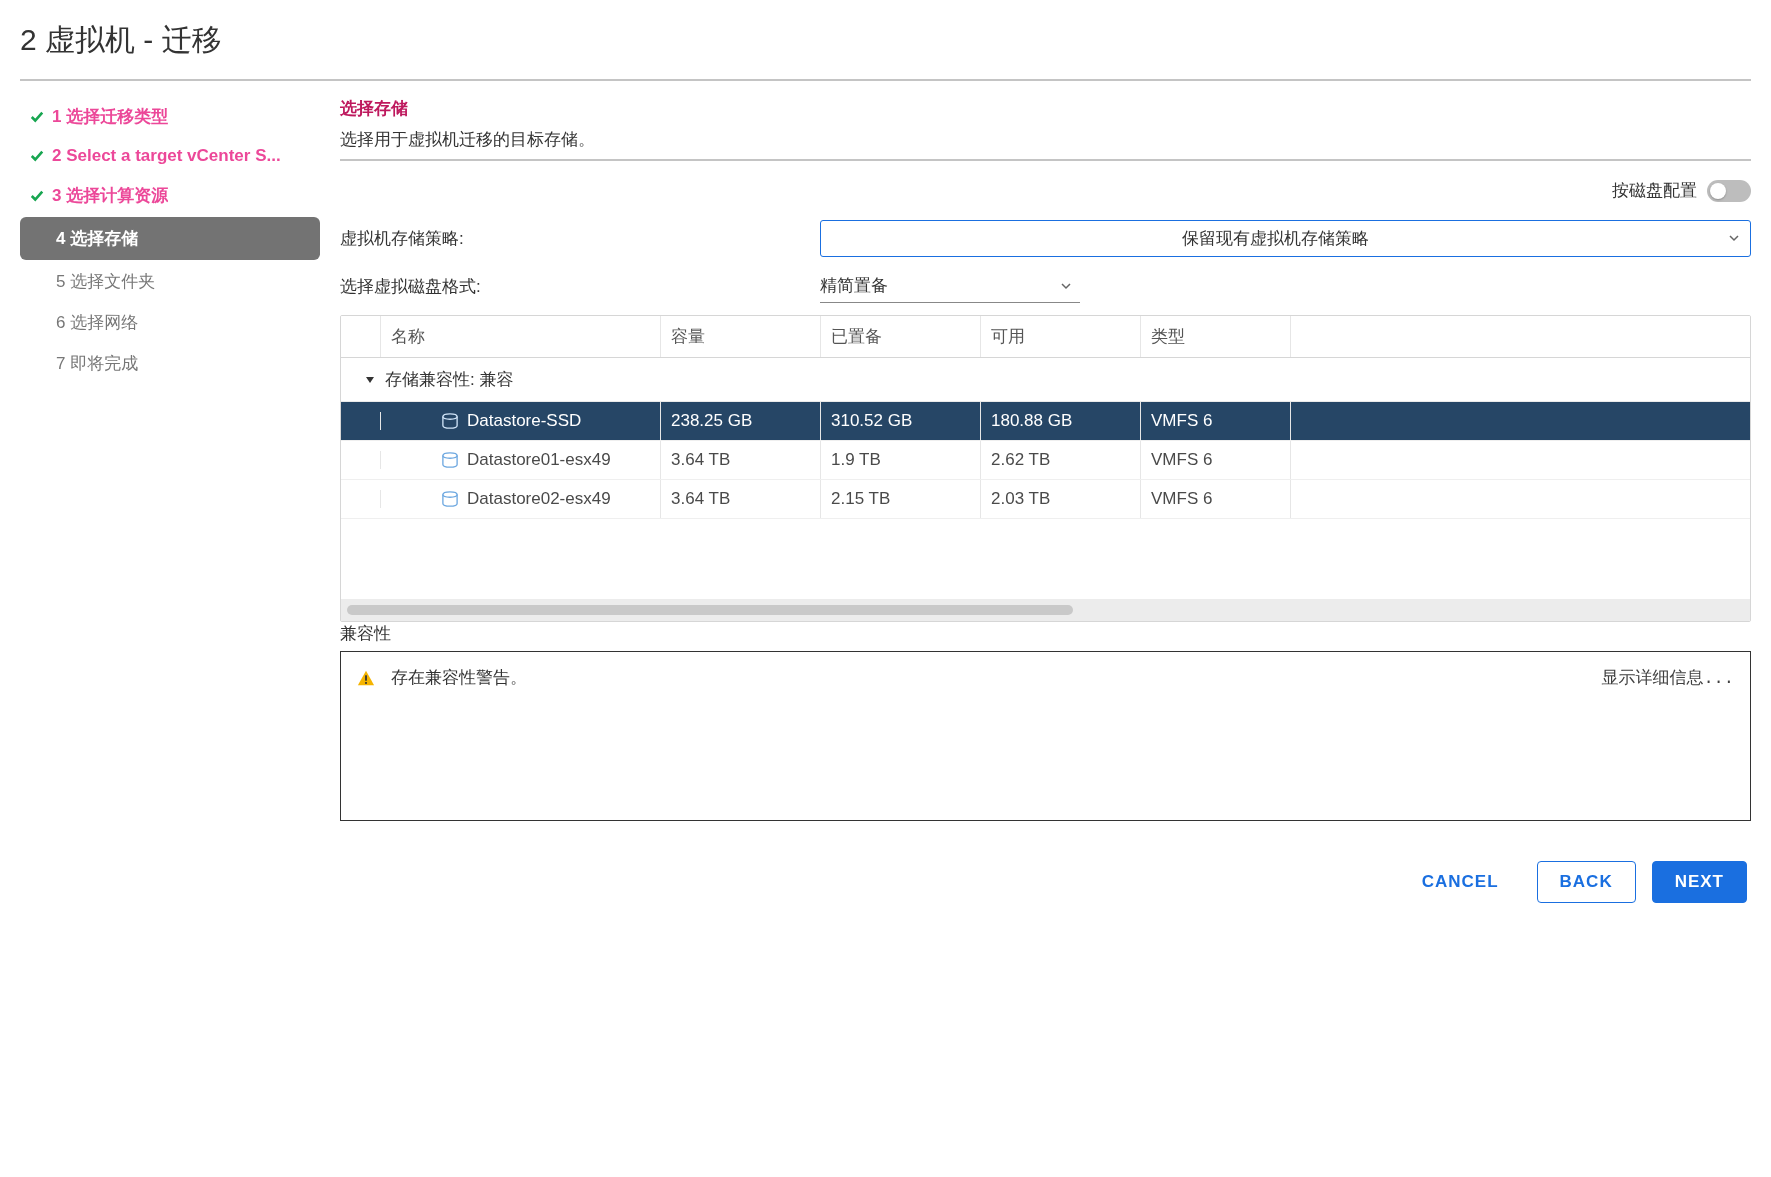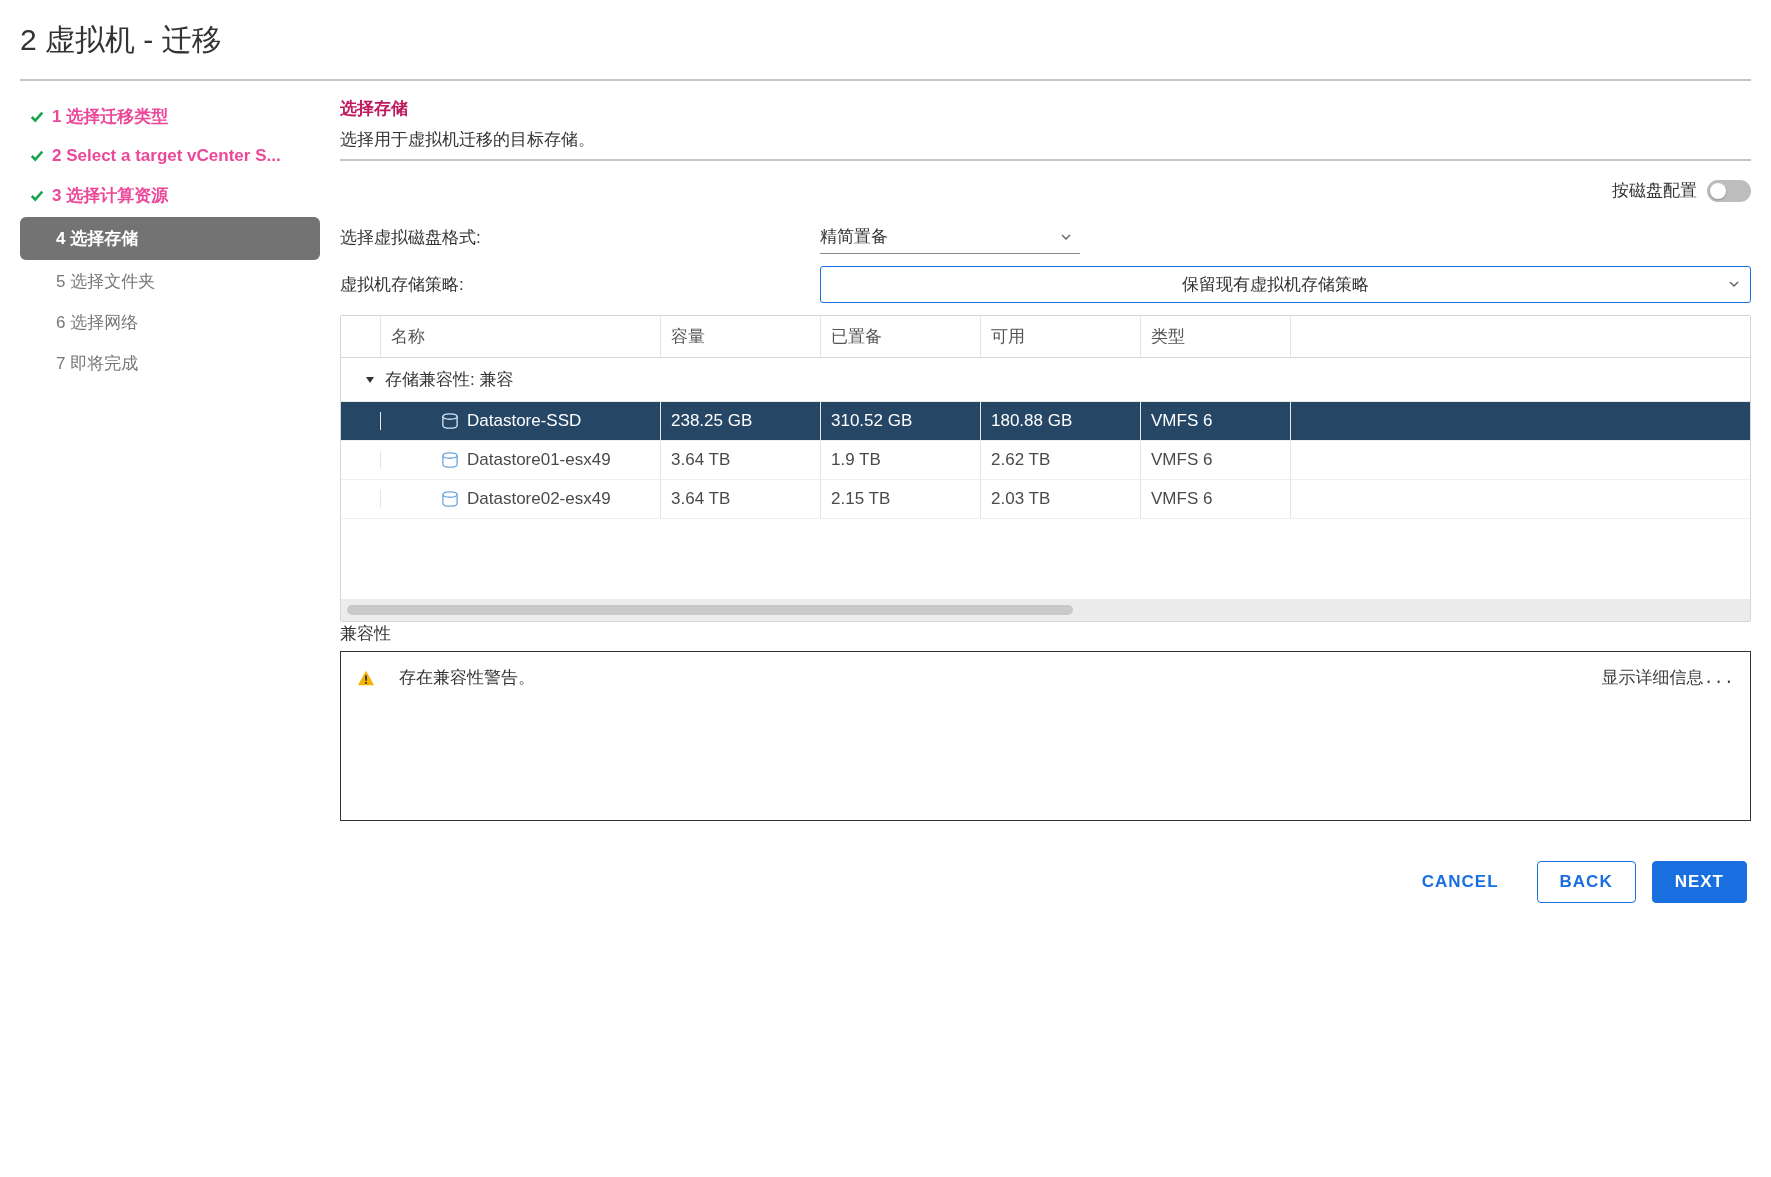--- a/index.html
+++ b/index.html
@@ -200,21 +200,21 @@
     }
     .compat-label { margin-bottom: 6px; color: #333; }
     .compat-box {
       border: 1px solid #333;
       min-height: 170px;
       padding: 14px 16px;
       display: flex;
       justify-content: space-between;
       align-items: flex-start;
     }
-    .warn-left { display: flex; align-items: center; gap: 24px; color: #333; justify-content: space-between; }
+    .warn-left { display: flex; align-items: center; gap: 16px; color: #333; justify-content: space-between; }
     .warn-icon { width: 18px; height: 18px; }
     .detail-link { color: #404040; cursor: pointer; font-family: Liberation Mono, monospace; }
     .footer {
       display: flex;
       justify-content: flex-end;
       align-items: center;
       gap: 16px;
       margin-top: 40px;
       padding-right: 4px;
     }
@@ -285,42 +285,42 @@
 
   <div class="main">
     <div class="section-title">选择存储</div>
     <div class="section-desc">选择用于虚拟机迁移的目标存储。</div>
     <hr class="subhr">
 
     <div class="toggle-row">
       <span>按磁盘配置</span>
       <div class="toggle">
         <div class="toggle-knob"></div>
-      </div>
-    </div>
-
-    <div class="form-row">
-      <div class="form-label">选择虚拟磁盘格式:</div>
-      <div class="select-plain">
-        <span>精简置备</span>
-        <svg class="caret" viewBox="0 0 12 12">
-            <path fill="none" stroke="#666" stroke-width="1.5" d="M2 4 L6 8 L10 4"></path>
-          </svg>
       </div>
     </div>
 
     <div class="form-row">
       <div class="form-label">虚拟机存储策略:</div>
       <div class="policy-select">
         <span>保留现有虚拟机存储策略</span>
         <span class="caret-holder">
           <svg class="caret" viewBox="0 0 12 12">
               <path fill="none" stroke="#666" stroke-width="1.5" d="M2 4 L6 8 L10 4"></path>
             </svg>
         </span>
+      </div>
+    </div>
+
+    <div class="form-row">
+      <div class="form-label">选择虚拟磁盘格式:</div>
+      <div class="select-plain">
+        <span>精简置备</span>
+        <svg class="caret" viewBox="0 0 12 12">
+            <path fill="none" stroke="#666" stroke-width="1.5" d="M2 4 L6 8 L10 4"></path>
+          </svg>
       </div>
     </div>
 
     <div class="table-wrap">
       <div class="thead">
         <div class="th col-handle"></div>
         <div class="th col-name">名称</div>
         <div class="th col-cap">容量</div>
         <div class="th col-prov">已置备</div>
         <div class="th col-free">可用</div>

